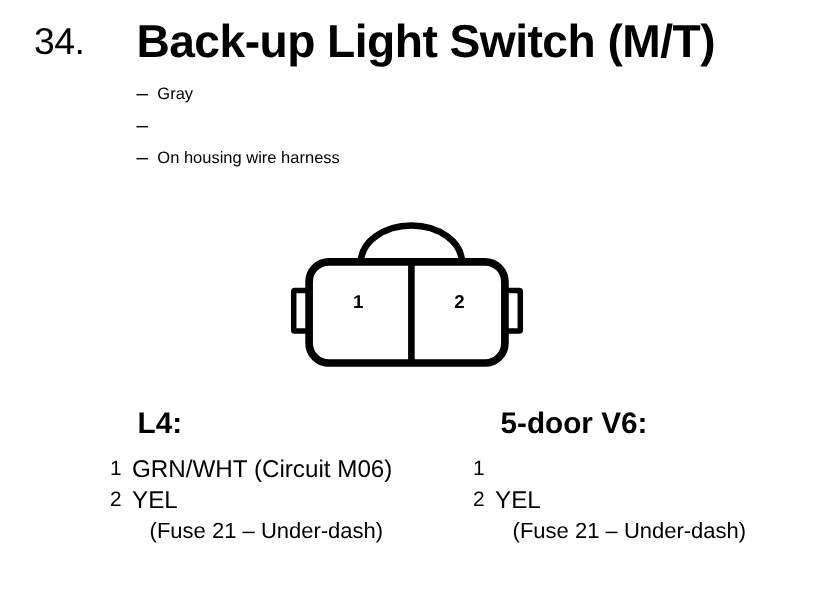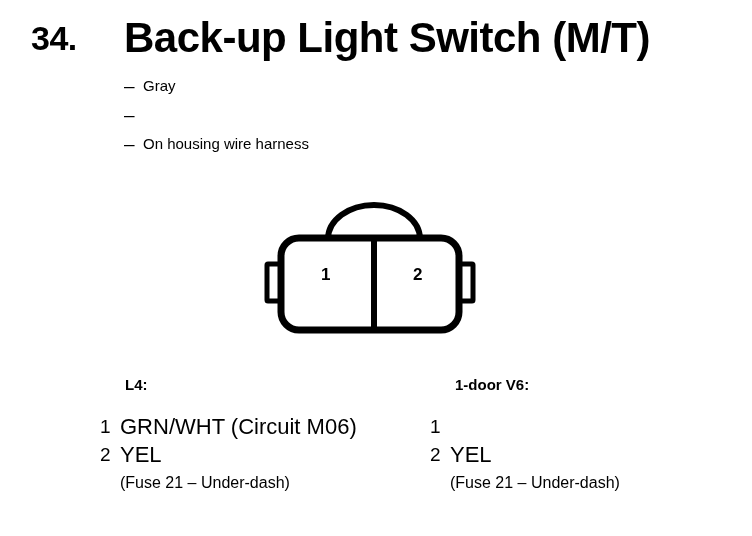--- a/index.html
+++ b/index.html
@@ -19,21 +19,21 @@
     position: absolute;
     inset: 0;
   }
 
   
   .entry-number {
     position: absolute;
     left: 31px;
     top: 18px;
     font-size: 34px;
-    font-weight: bold;
+    font-weight: normal;
     letter-spacing: -0.5px;
     line-height: 40px;
     white-space: nowrap;
   }
   .entry-title {
     position: absolute;
     left: 124px;
     top: 18px;
     font-size: 42px;
     font-weight: bold;
@@ -88,21 +88,21 @@
 
   
   .wiring-col {
     position: absolute;
     top: 372px;
   }
   .wiring-col.col-left  { left: 100px; width: 330px; }
   .wiring-col.col-right { left: 430px; width: 320px; }
 
   .col-heading {
-    font-size: 15px;
+    font-size: 27px;
     font-weight: bold;
     line-height: 26px;
     margin-left: 25px;
     white-space: nowrap;
   }
   .wiring-rows {
     margin-top: 16px;
   }
   .wiring-row {
     display: flex;
@@ -114,22 +114,22 @@
     width: 20px;
     flex: 0 0 20px;
     font-size: 19px;
     line-height: 26px;
   }
   .wiring-desc {
     font-size: 22px;
     line-height: 26px;
   }
   .wiring-note {
-    margin-left: 20px;
-    font-size: 16px;
+    margin-left: 36px;
+    font-size: 20px;
     line-height: 26px;
     white-space: nowrap;
   }
 </style>
 </head>
 <body>
 
 <div class="page">
 
   <div class="entry-number">34.</div>
@@ -175,21 +175,21 @@
       </div>
       <div class="wiring-row">
         <span class="wiring-pin">2</span>
         <span class="wiring-desc">YEL</span>
       </div>
       <div class="wiring-note">(Fuse 21 – Under-dash)</div>
     </div>
   </div>
 
   <div class="wiring-col col-right">
-    <div class="col-heading">1-door V6:</div>
+    <div class="col-heading">5-door V6:</div>
     <div class="wiring-rows">
       <div class="wiring-row">
         <span class="wiring-pin">1</span>
       </div>
       <div class="wiring-row">
         <span class="wiring-pin">2</span>
         <span class="wiring-desc">YEL</span>
       </div>
       <div class="wiring-note">(Fuse 21 – Under-dash)</div>
     </div>

